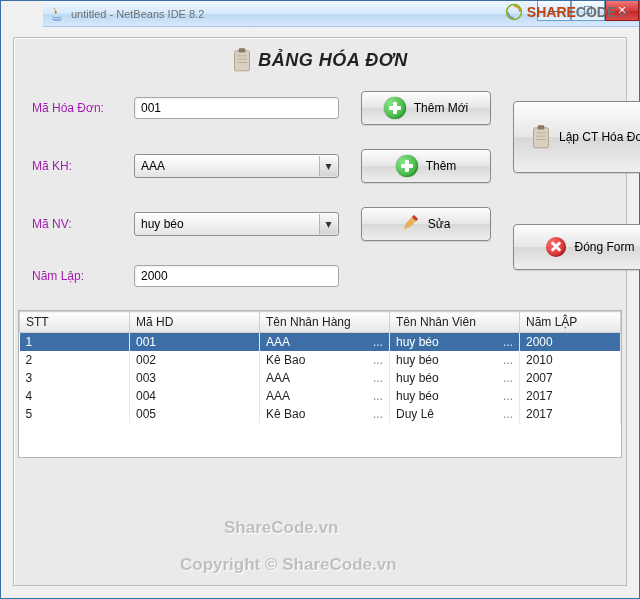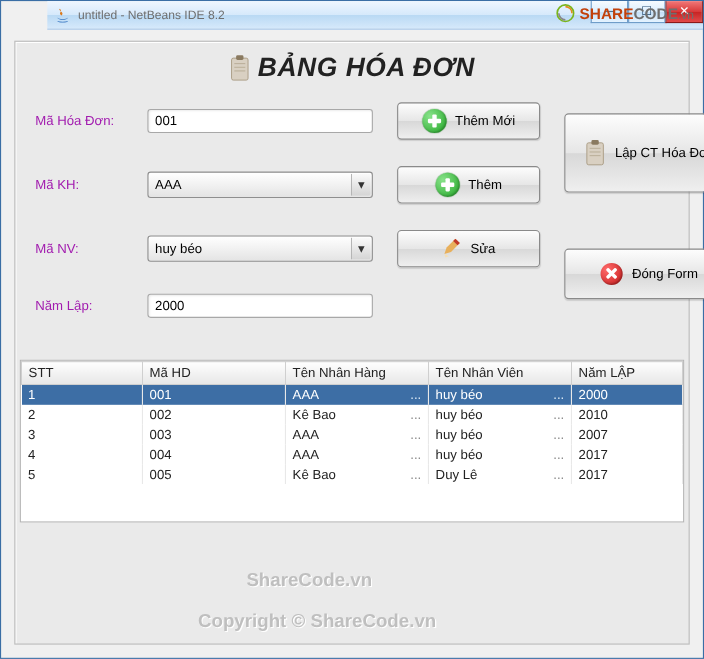--- a/index.html
+++ b/index.html
@@ -28,21 +28,21 @@
     display:flex; align-items:center; justify-content:center;
     color:#2a4f73; font-size:11px;
   }
   .winbtn.close { background:linear-gradient(to bottom,#f07878,#d93a3a 50%,#c62222 51%,#e24a4a); color:#fff; border-color:#8a1a1a;}
   .panel {
     position:absolute; left:12px; top:36px; right:12px; bottom:12px;
     background:#eaeaea; border:1px solid #bcbcbc;
     box-shadow: inset 1px 1px 0 #fff;
   }
   .hdr { text-align:center; padding:10px 0 6px; }
-  .hdr-title { font-weight:bold; font-style:italic; font-size:24px; letter-spacing:.5px; display:inline-flex; align-items:center; gap:6px; }
+  .hdr-title { font-weight:bold; font-style:italic; font-size:18px; letter-spacing:.5px; display:inline-flex; align-items:center; gap:6px; }
   .form-area { display:grid; grid-template-columns: 80px 205px 130px 1fr; column-gap:22px; row-gap:24px; padding:10px 18px 10px 18px; align-items:center;}
   .lbl { font-size:12px; color:#a21caf; }
   .txt {
     height:22px; width:100%; padding:2px 6px;
     border:1px solid #a8a8a8; border-radius:3px;
     background:#fff; font:inherit;
     box-shadow: inset 1px 1px 2px rgba(0,0,0,.08);
   }
   .combo-wrap { position:relative; }
   .combo {
@@ -75,21 +75,21 @@
   .ico-add::before,.ico-add::after{content:"";position:absolute;background:#fff;border-radius:1px;}
   .ico-add::before{left:5px;top:9px;width:12px;height:4px;}
   .ico-add::after{left:9px;top:5px;width:4px;height:12px;}
   .ico-edit svg{width:18px;height:18px;}
   .ico-del svg{width:18px;height:20px;}
   .ico-clip svg{width:20px;height:24px;}
   .ico-x{width:20px;height:20px;border-radius:50%;background:radial-gradient(circle at 30% 30%,#ff6b6b,#c41818);box-shadow:inset -1px -1px 2px rgba(0,0,0,.3);position:relative;}
   .ico-x::before,.ico-x::after{content:"";position:absolute;left:4px;top:8px;width:12px;height:3px;background:#fff;border-radius:1px;}
   .ico-x::before{transform:rotate(45deg);}
   .ico-x::after{transform:rotate(-45deg);}
-  .table-wrap { margin:28px 4px 0; border:1px solid #b5b5b5; background:#fff; height:148px; overflow:hidden;}
+  .table-wrap { margin:13px 4px 0; border:1px solid #b5b5b5; background:#fff; height:148px; overflow:hidden;}
   table { border-collapse:collapse; width:100%; font-size:12px; }
   th { background:linear-gradient(to bottom,#fefefe,#e7e7e7); border:1px solid #cfcfcf; text-align:left; padding:3px 6px; font-weight:normal; position:relative;}
   td { border-right:1px solid #e8e8e8; padding:2px 6px; height:18px; white-space:nowrap;}
   tr.sel td { background:#3d6ea5; color:#fff; }
   .c-stt{width:110px;} .c-mahd{width:130px;} .c-kh{width:130px;} .c-nv{width:130px;} .c-nam{width:auto;}
   .ell { float:right; color:#888; }
   tr.sel .ell{ color:#dce9f6;}
   .watermark { position:absolute; color:#bfbfbf; font-size:17px; font-weight:bold; pointer-events:none; text-shadow:1px 1px 0 #fff;}
   .wm1 { left:210px; top:480px; }
   .wm2 { left:166px; bottom:10px; }

